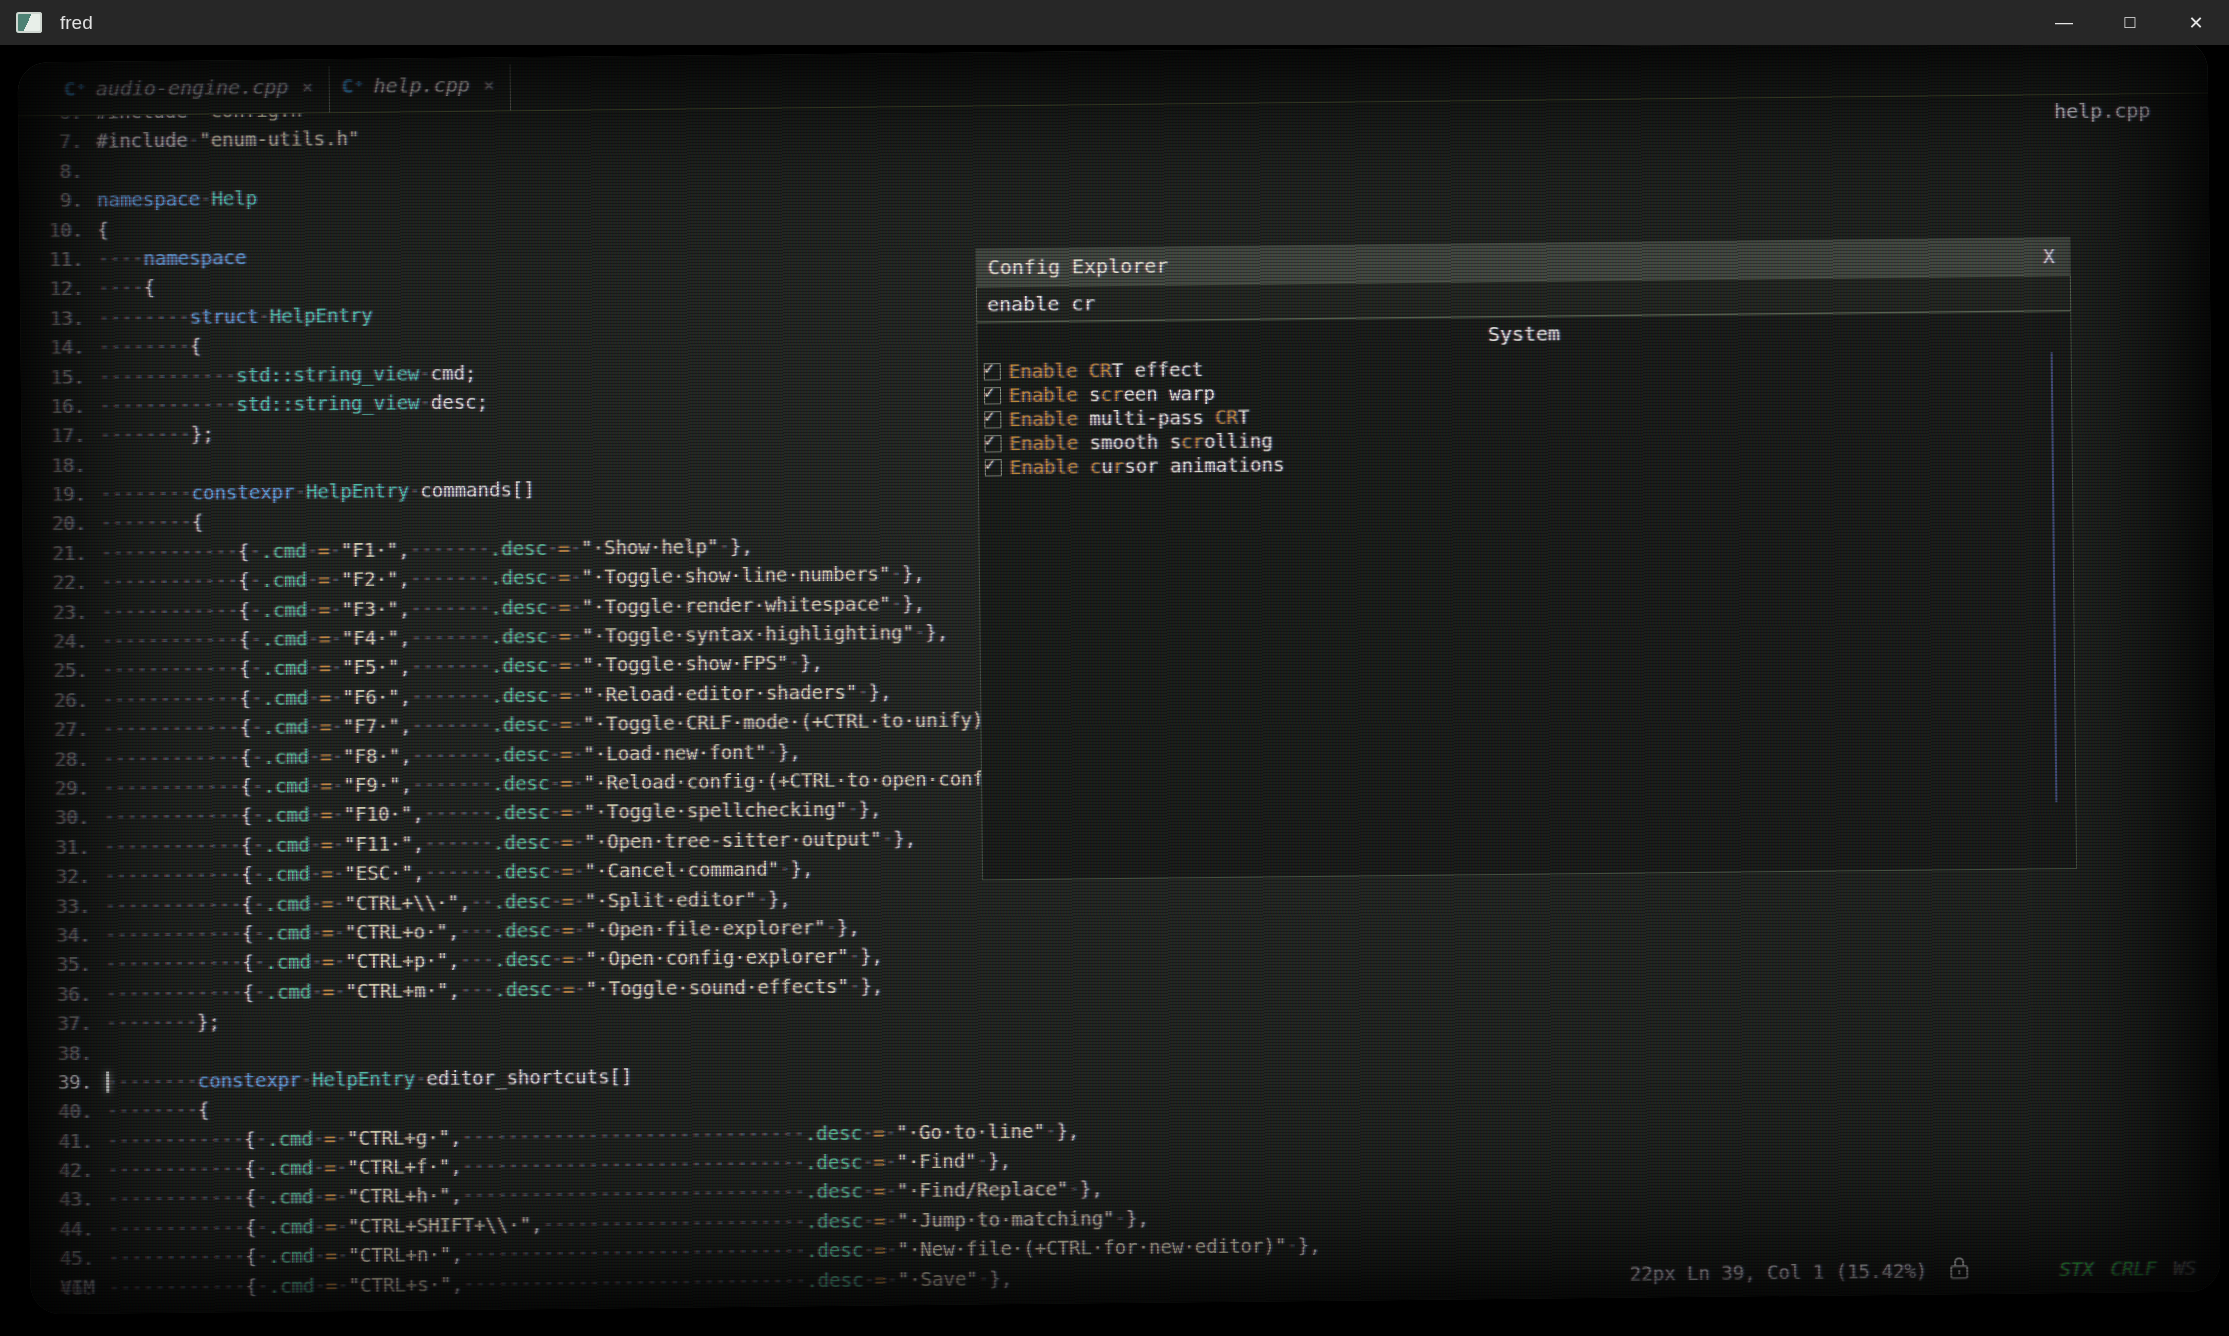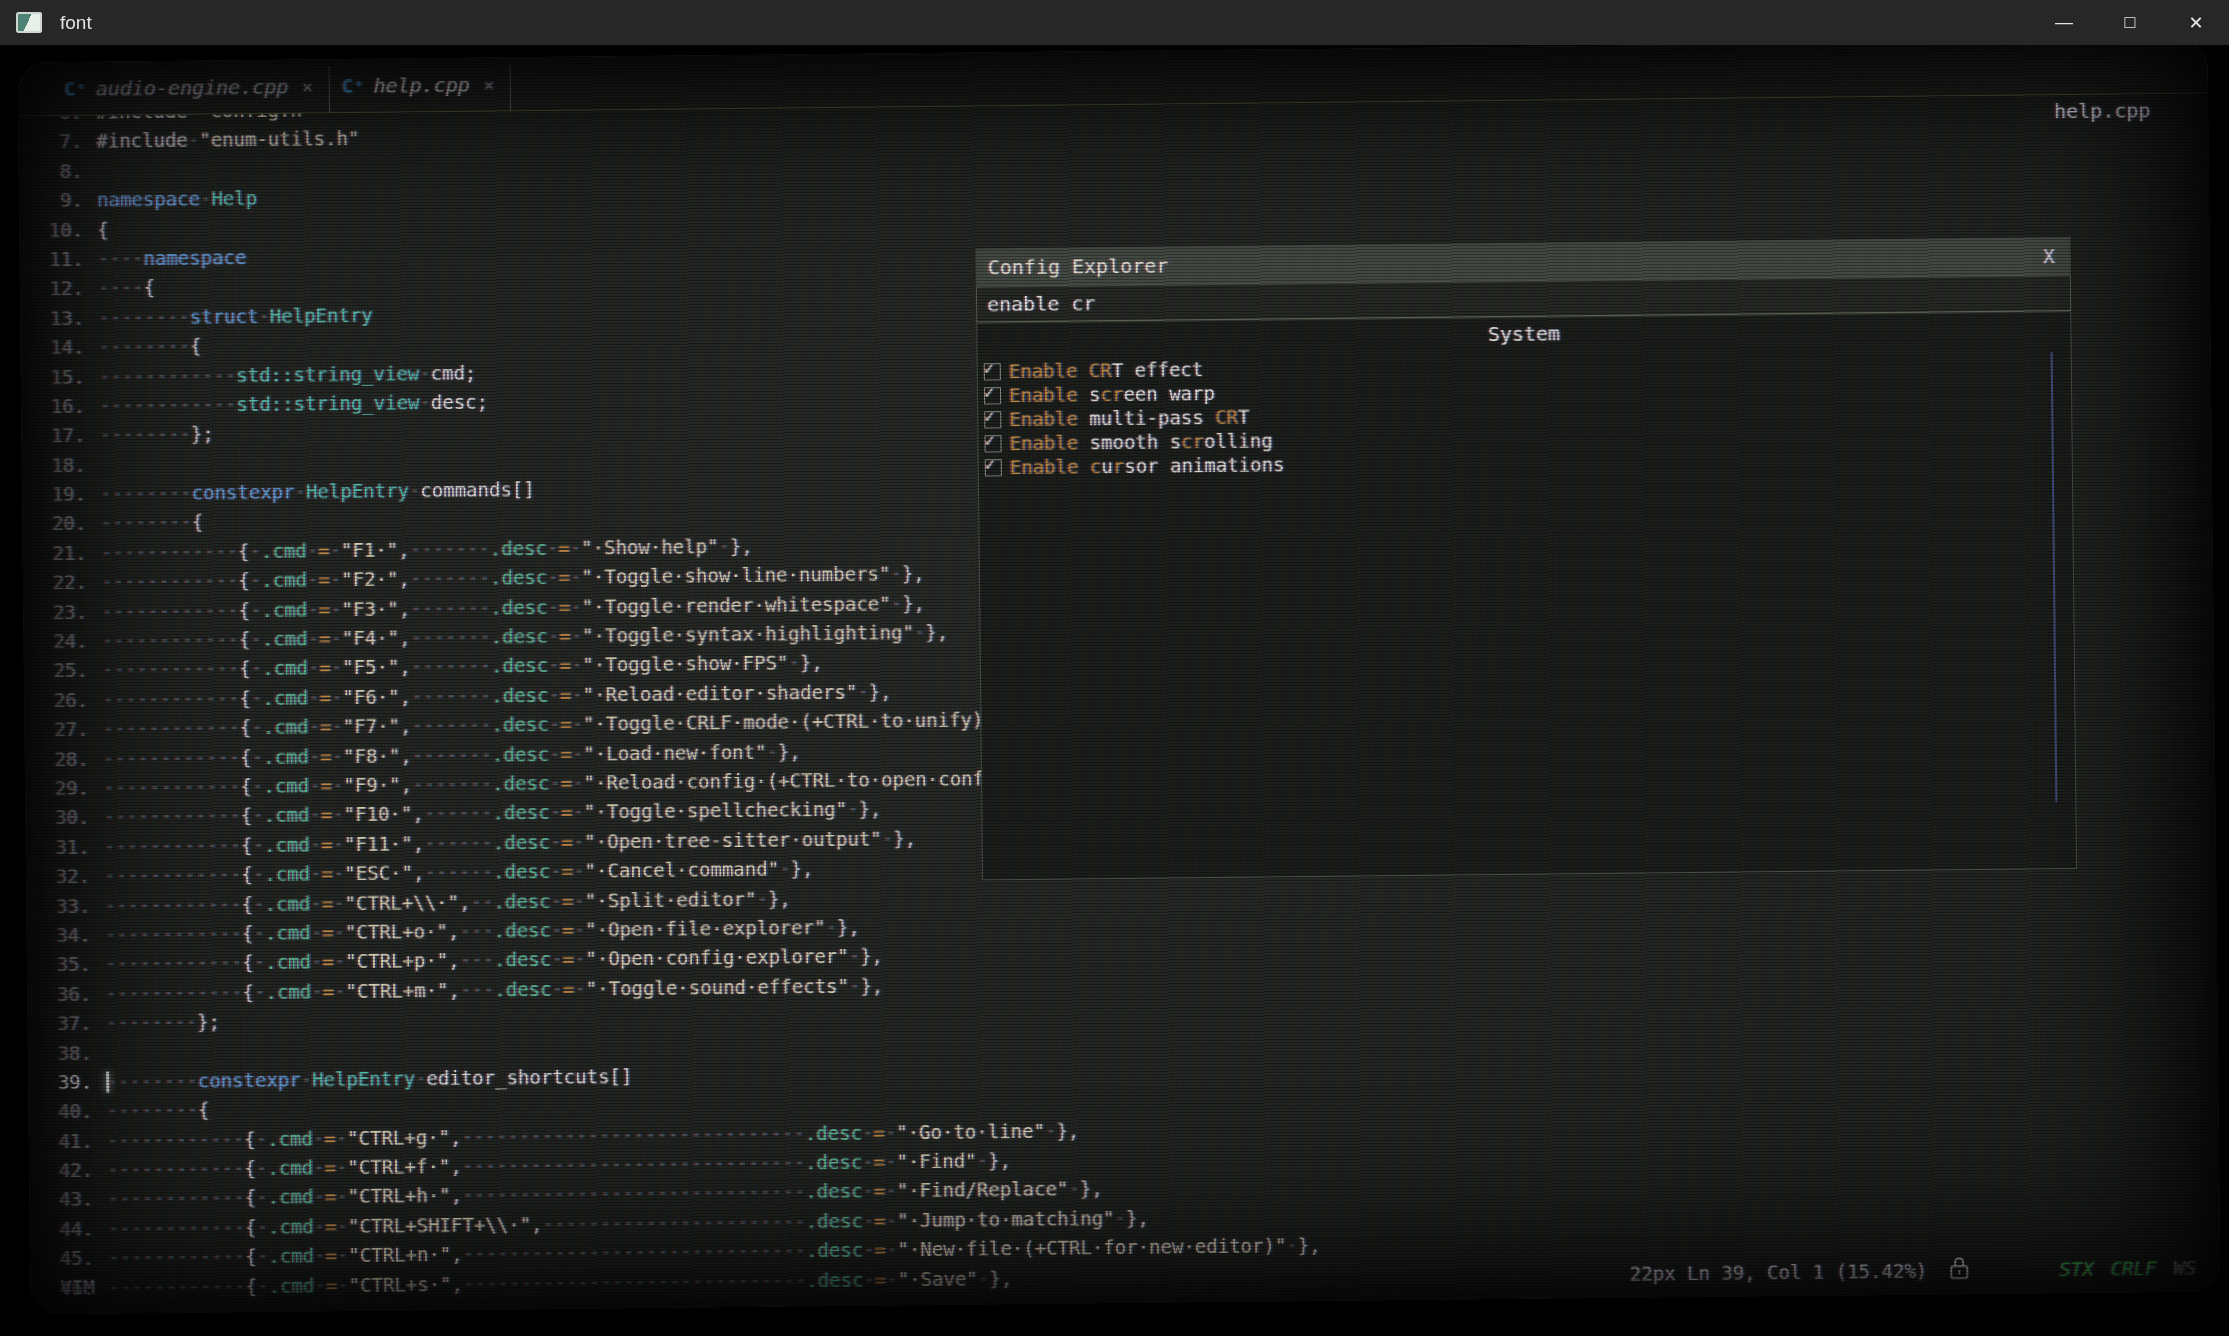--- a/index.html
+++ b/index.html
@@ -85,21 +85,21 @@
   .sb-lock{margin:0 90px 0 22px;display:inline-block;}
   .sb-flags{display:flex;gap:17px;font-style:italic;}
   .f-green{color:#3ad24b;}
   .f-dim{color:#8d9480;}
 </style>
 </head>
 <body>
 
 <div class="titlebar">
   <span class="appicon"></span>
-  <span class="wtitle">font</span>
+  <span class="wtitle">fred</span>
   <div class="wbtns">
     <div class="wbtn">—</div>
     <div class="wbtn">□</div>
     <div class="wbtn">✕</div>
   </div>
 </div>
 
 <div class="stage">
   <div class="screen">
     <div class="screen-content">

